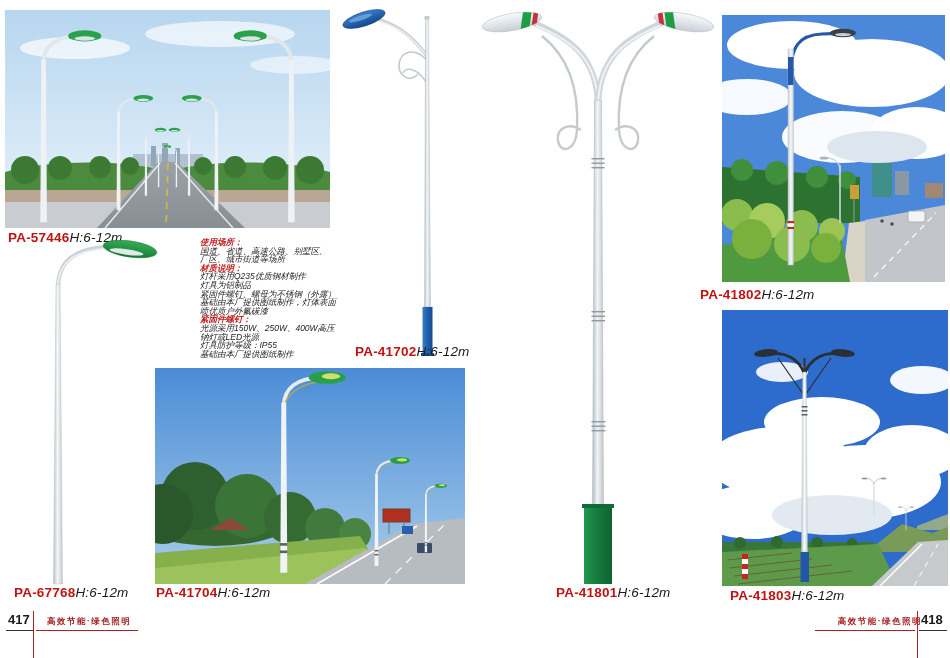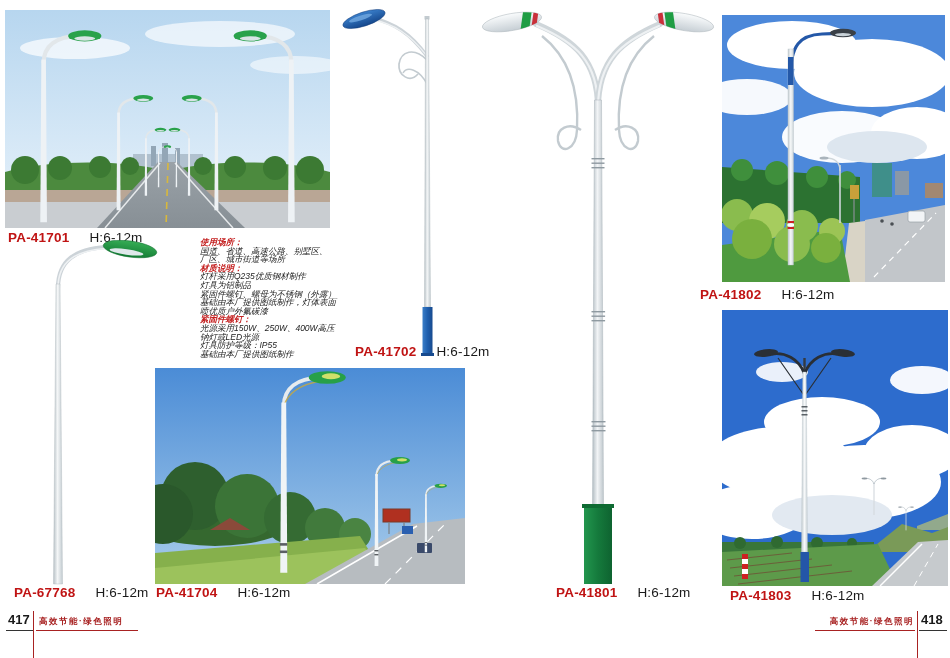--- a/index.html
+++ b/index.html
@@ -3,28 +3,28 @@
 <meta charset="utf-8">
 <style>
   html,body{margin:0;padding:0;background:#fff;}
   body{width:950px;height:658px;position:relative;overflow:hidden;
        font-family:"Liberation Sans","DejaVu Sans",sans-serif;}
   .photo{position:absolute;overflow:hidden;}
   .photo svg,.draw svg{display:block;}
   .draw{position:absolute;}
   .plabel{position:absolute;font-size:13.5px;white-space:nowrap;letter-spacing:0.2px;}
   .plabel .model{color:#c01414;font-weight:bold;}
-  .plabel .ht{color:#1a1a1a;margin-left:20px;}
+  .plabel .ht{color:#1a1a1a;margin-left:0;font-style:italic;}
   .specs{position:absolute;left:200px;top:238px;width:156px;
          font-size:8.5px;line-height:8.6px;color:#222;letter-spacing:0;font-style:italic;}
   .specs .h{color:#c42020;font-weight:bold;}
   .specs div{white-space:nowrap;}
   .footer-num{position:absolute;font-size:13px;font-weight:bold;color:#1a1a1a;top:612px;text-align:center;}
   .footer-slogan{position:absolute;top:616px;font-size:8.5px;font-weight:bold;
-                 color:#a82222;letter-spacing:1.5px;white-space:nowrap;}
+                 color:#a82222;letter-spacing:1.5px;white-space:nowrap;margin-left:8px;}
   .vline{position:absolute;width:1px;background:#a82222;}
   .hline-red{position:absolute;height:1px;background:#a82222;}
   .hline-dark{position:absolute;height:1px;background:#333;}
 </style>
 </head>
 <body>
 
 <div class="photo" style="left:5px;top:10px;width:325px;height:218px;">
 <svg width="325" height="218" viewBox="0 0 325 218">
   <defs>
@@ -73,21 +73,21 @@
   <use href="#glampA" transform="translate(112,92) scale(1.05)"></use>
   <use href="#glampA" transform="translate(213,92) scale(-1.05,1.05)"></use>
   <use href="#glampA" transform="translate(140,122) scale(0.62)"></use>
   <use href="#glampA" transform="translate(185,122) scale(-0.62,0.62)"></use>
   <use href="#glampA" transform="translate(153,138) scale(0.38)"></use>
   <use href="#glampA" transform="translate(172,138) scale(-0.38,0.38)"></use>
 </svg>
 </div>
 
 <div class="plabel" style="left:8px;top:230px;">
-  <span class="model">PA-41701</span><span class="ht">H:6-12m</span>
+  <span class="model">PA-57446</span><span class="ht">H:6-12m</span>
 </div>
 
 <div class="specs">
   <div class="h">使用场所：</div>
   <div>国道、省道、高速公路、别墅区、</div>
   <div>厂区、城市街道等场所</div>
   <div class="h">材质说明：</div>
   <div>灯杆采用Q235优质钢材制作</div>
   <div>灯具为铝制品</div>
   <div>紧固件螺钉、螺母为不锈钢（外露）</div>

